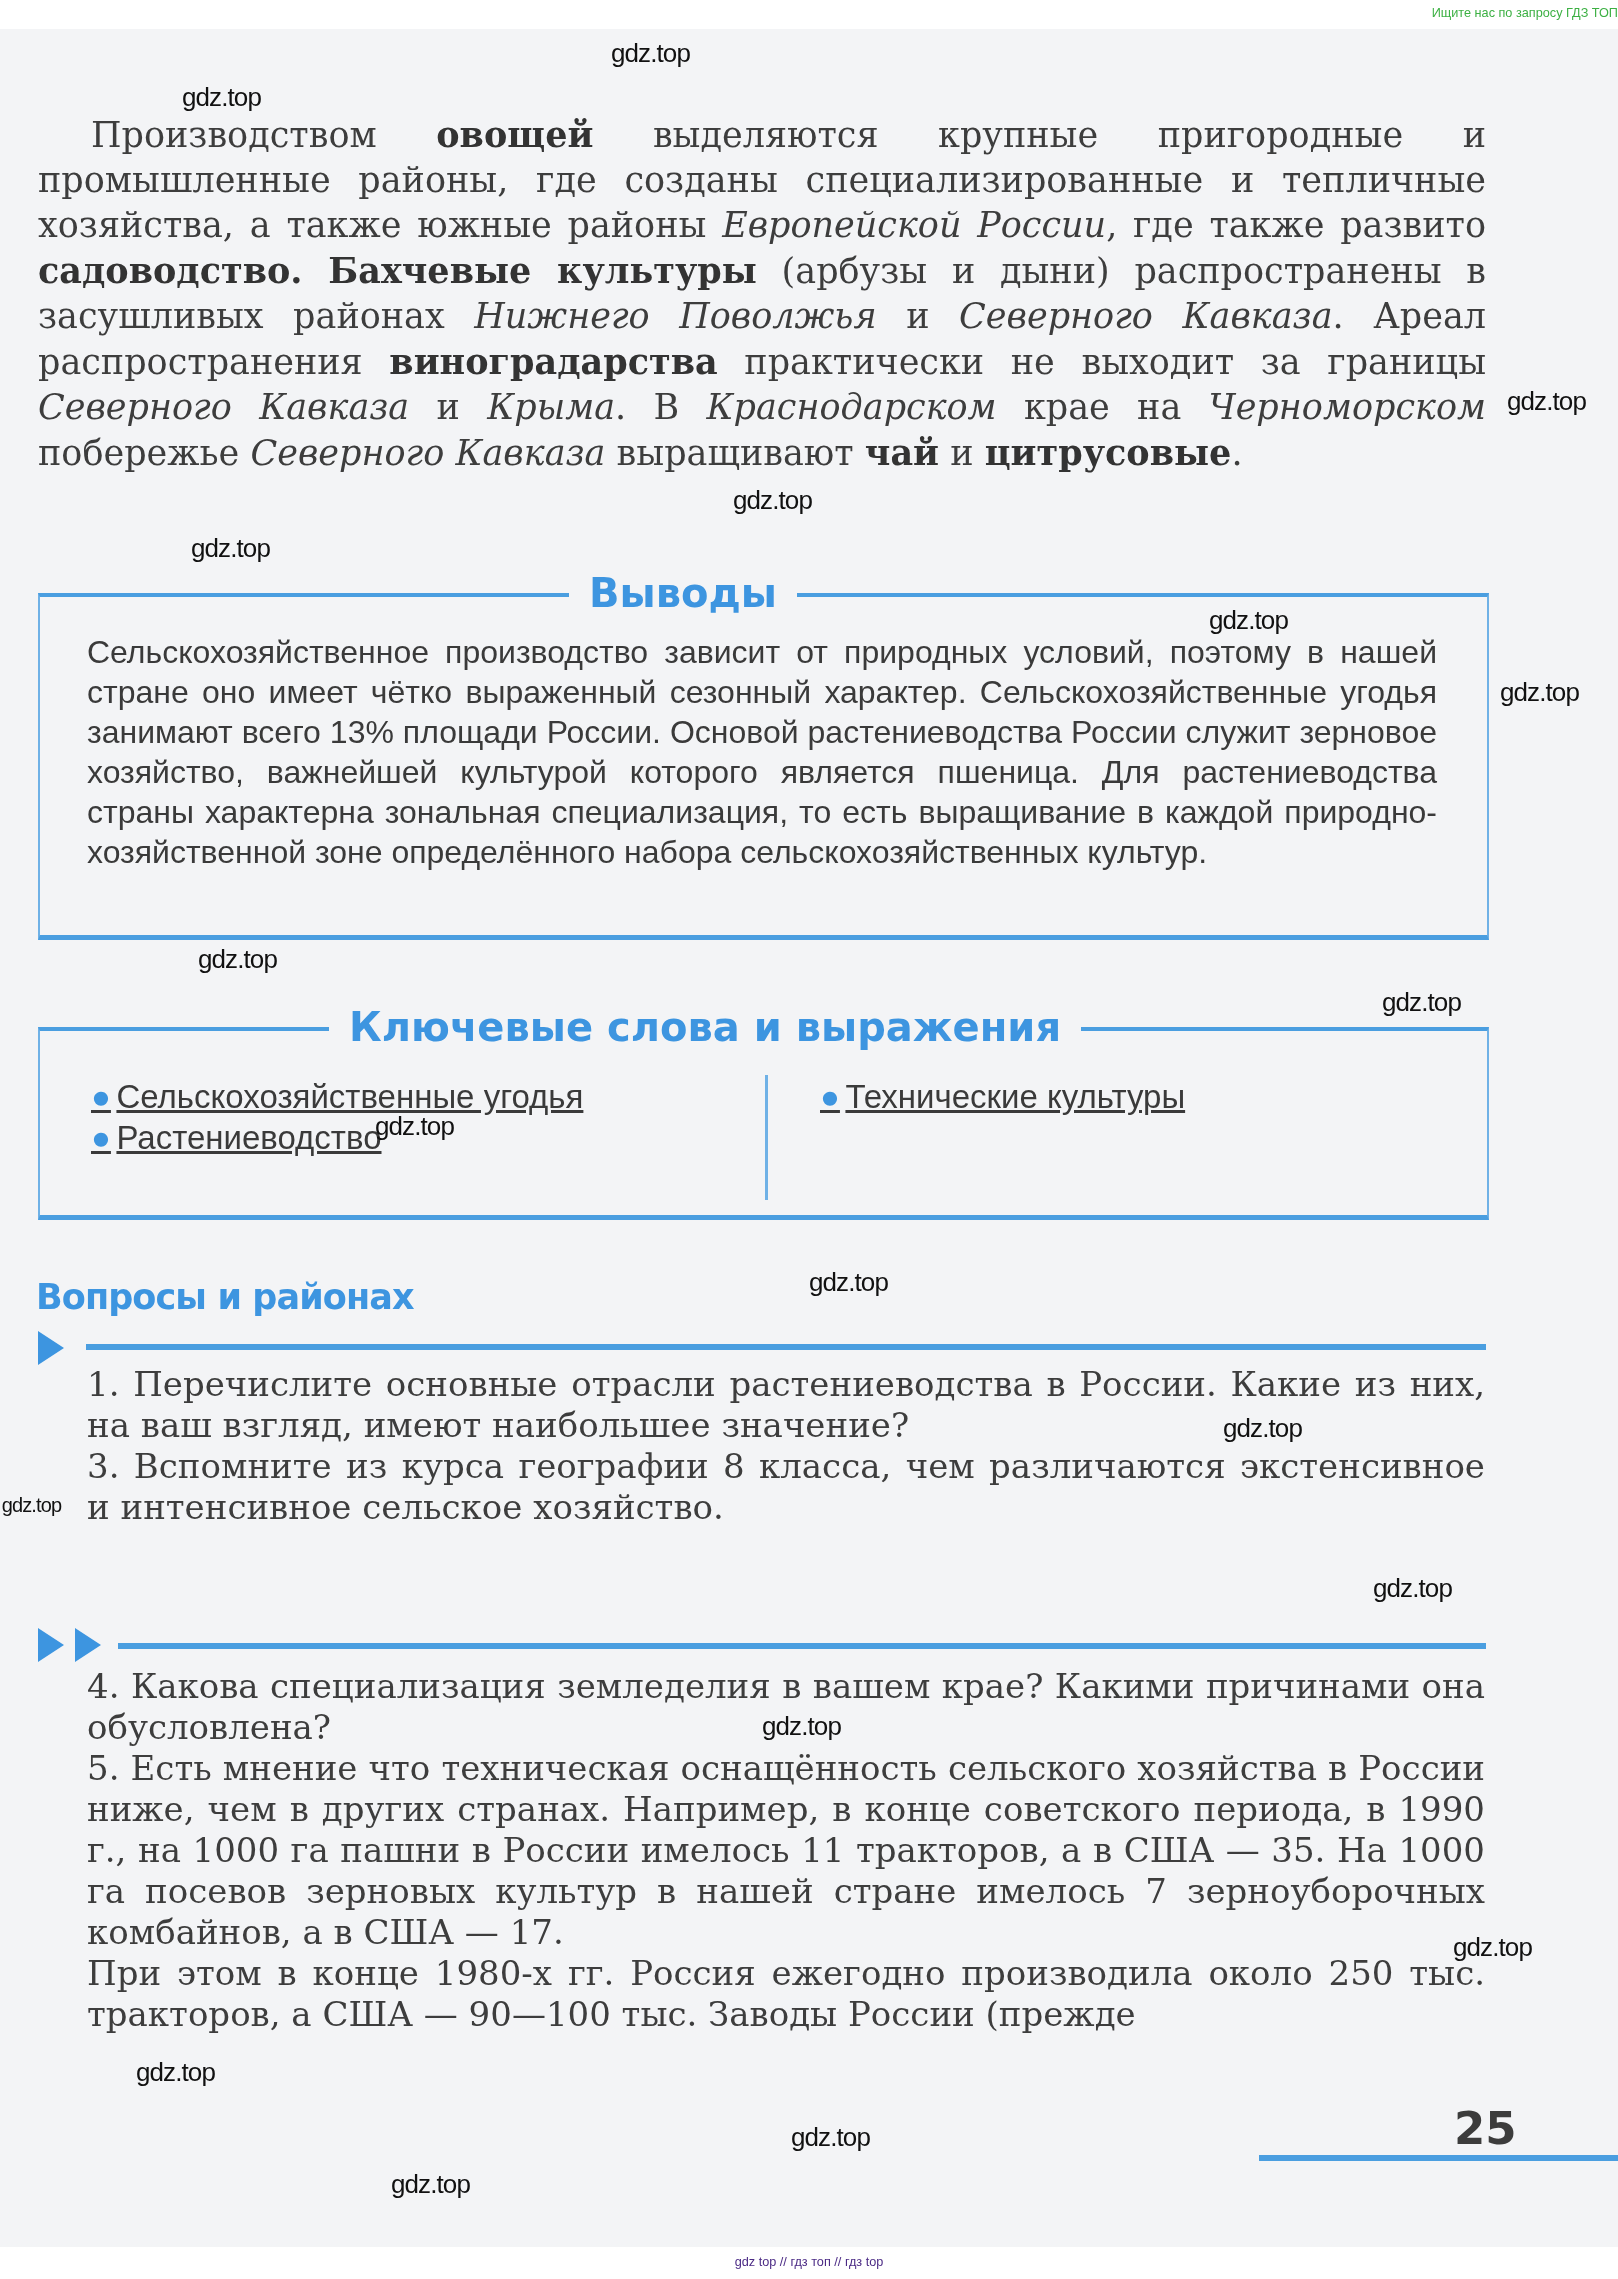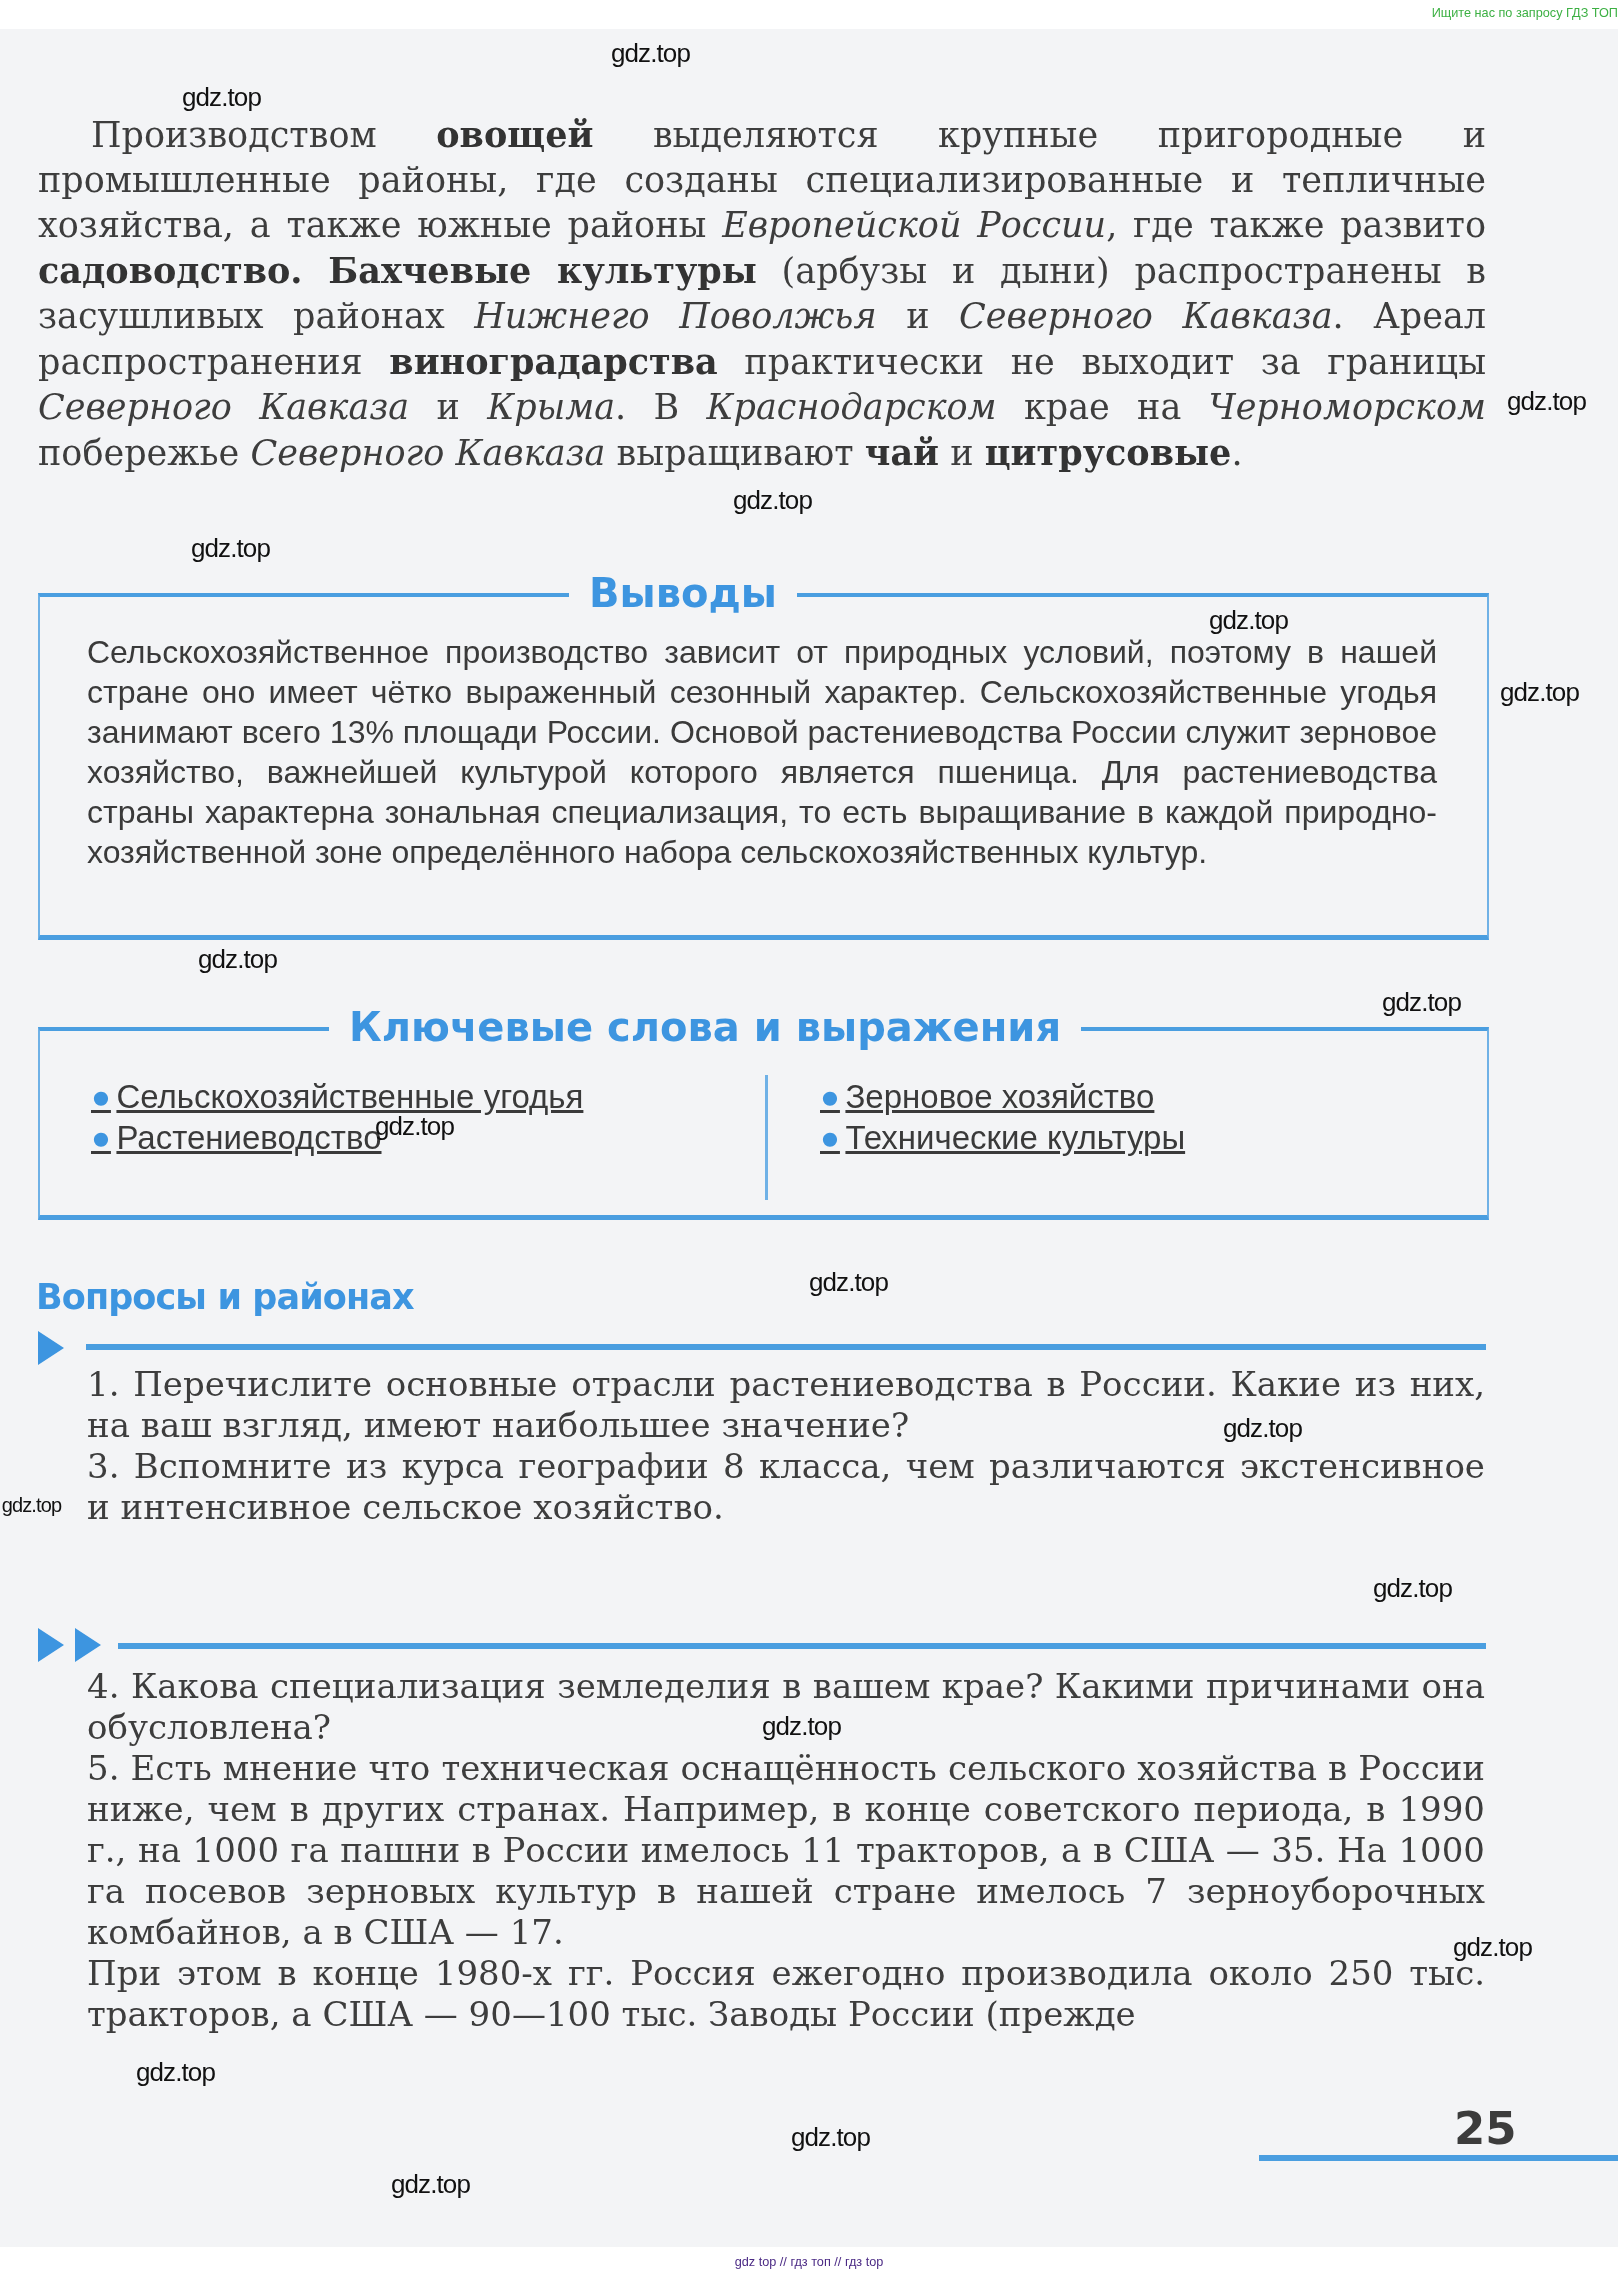--- a/index.html
+++ b/index.html
@@ -45,21 +45,20 @@
 </div>
 
 <div class="box box2">
   <div class="box-title" style="left:289px;">Ключевые слова и выражения</div>
   <div class="kw-col sans" style="left:51px; width:582px;">
     <div><span class="bullet">●</span><span>Сельскохозяйственные угодья</span></div>
     <div style="margin-top:0px;"><span class="bullet">●</span><span>Растениеводство</span></div>
   </div>
   <div class="kw-divider"></div>
   <div class="kw-col sans" style="left:780px; width:636px;">
-    <div><span class="bullet">●</span><span>Зерновое хозяйство</span></div>
     <div><span class="bullet">●</span><span>Технические культуры</span></div>
   </div>
 </div>
 
 <div class="q-title">Вопросы и районах</div>
 
 <div class="arrow" style="left:38px; top:1331px;"></div>
 <div class="rule" style="left:86px; top:1344px; width:1400px;"></div>
 
 <div class="q-text serif" style="top:1364px;">

